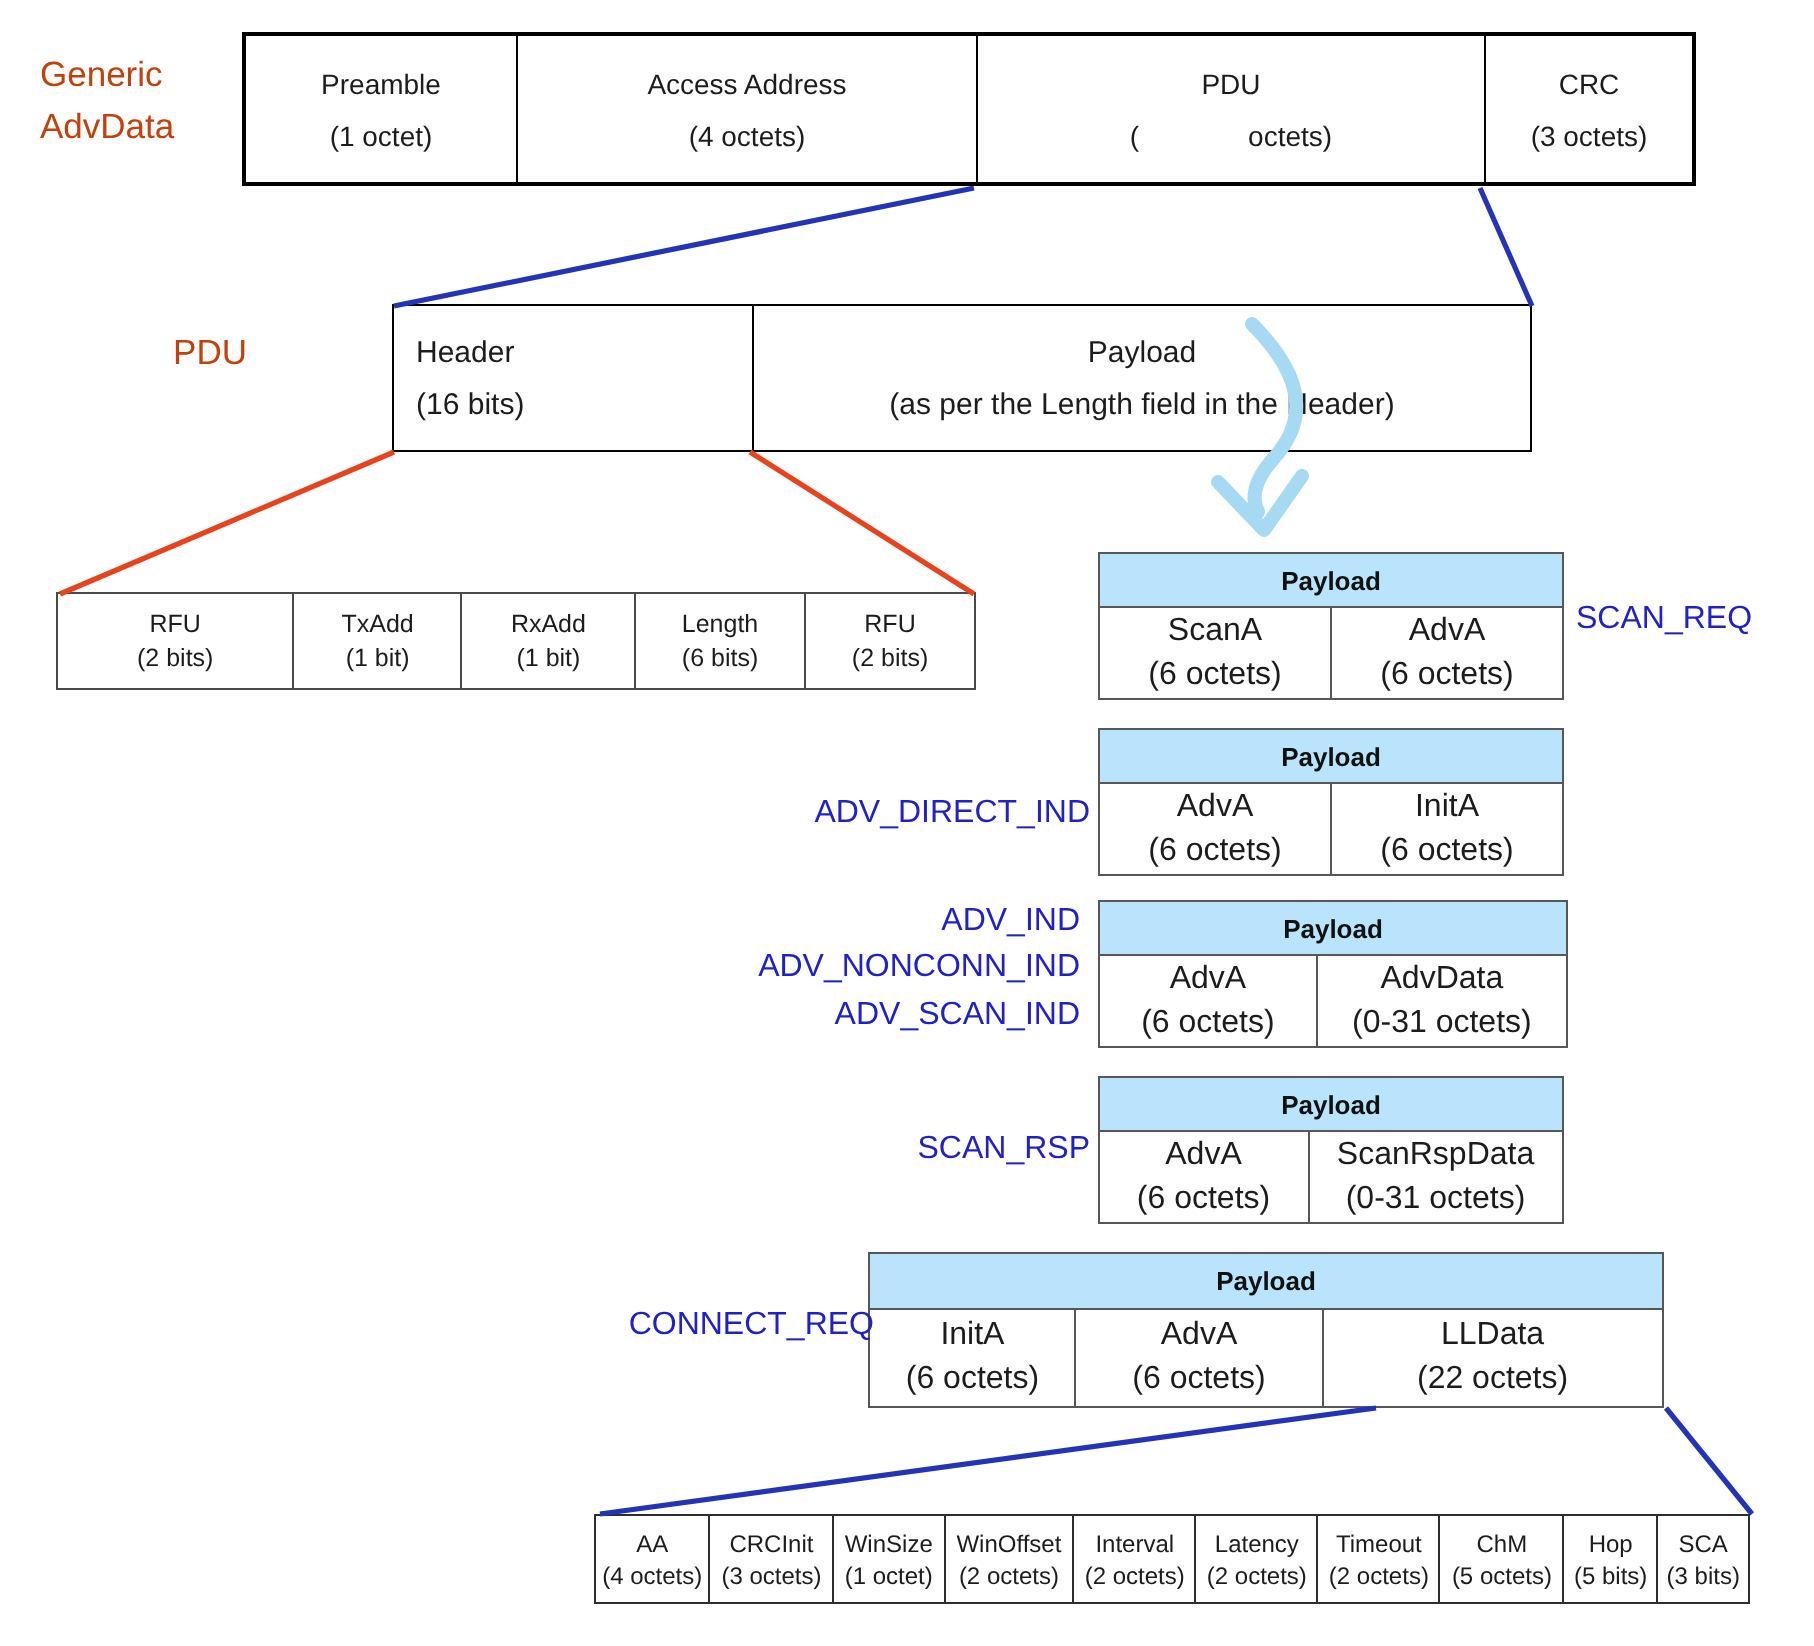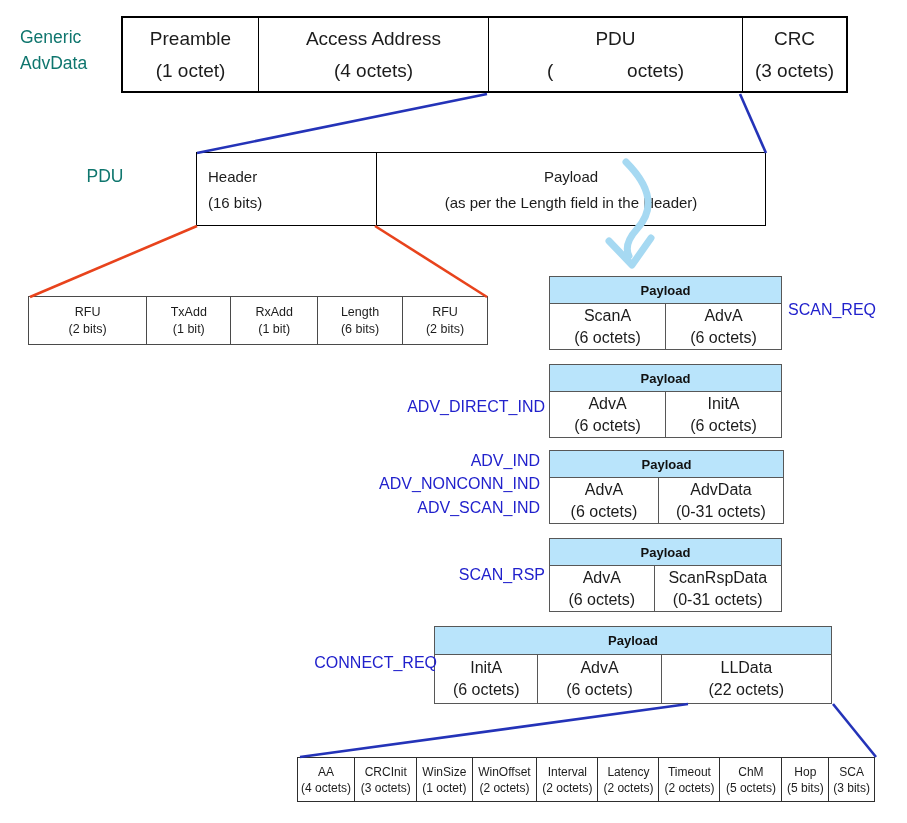--- a/index.html
+++ b/index.html
@@ -2,29 +2,29 @@
 <html><head>
 <meta charset="utf-8">
 <style>
   html,body{margin:0;padding:0;background:#fff;}
   .canvas{
     position:relative;width:907px;height:823px;background:#fff;overflow:hidden;
     font-family:"Liberation Sans", sans-serif;color:#1c1c1c;
   }
   .overlay{position:absolute;left:0;top:0;width:907px;height:823px;pointer-events:none;z-index:6;}
 
-  .side-label{position:absolute;font-size:17.5px;line-height:26px;color:#0f766e;z-index:2;}
+  .side-label{position:absolute;font-size:17.5px;line-height:26px;color:#c2410c;z-index:2;}
   .side-label.center{text-align:center;}
 
   .tbl{position:absolute;display:flex;background:#fff;z-index:2;box-sizing:border-box;}
   .tbl .cell{display:flex;flex-direction:column;align-items:center;justify-content:center;
     box-sizing:border-box;text-align:center;}
   .tbl .cell + .cell{border-left:1px solid #000;}
 
-  .top-table{left:121px;top:16px;width:727px;height:77px;border:2px solid #000;font-size:19px;}
+  .top-table{left:121px;top:16px;width:727px;height:77px;border:2px solid #000;font-size:14px;}
   .top-table .cell{gap:10px;}
 
   .adv-table{left:196px;top:152px;width:570px;height:74px;border:1px solid #000;font-size:15px;}
   .adv-table .cell{gap:9px;}
   .adv-table .cell.left{align-items:flex-start;padding-left:11px;text-align:left;}
 
   .hdr-table{left:28px;top:296px;width:460px;height:49px;border:1px solid #4a4a4a;font-size:12.5px;}
   .hdr-table .cell{gap:3px;}
   .hdr-table .cell + .cell{border-left:1px solid #4a4a4a;}
 

